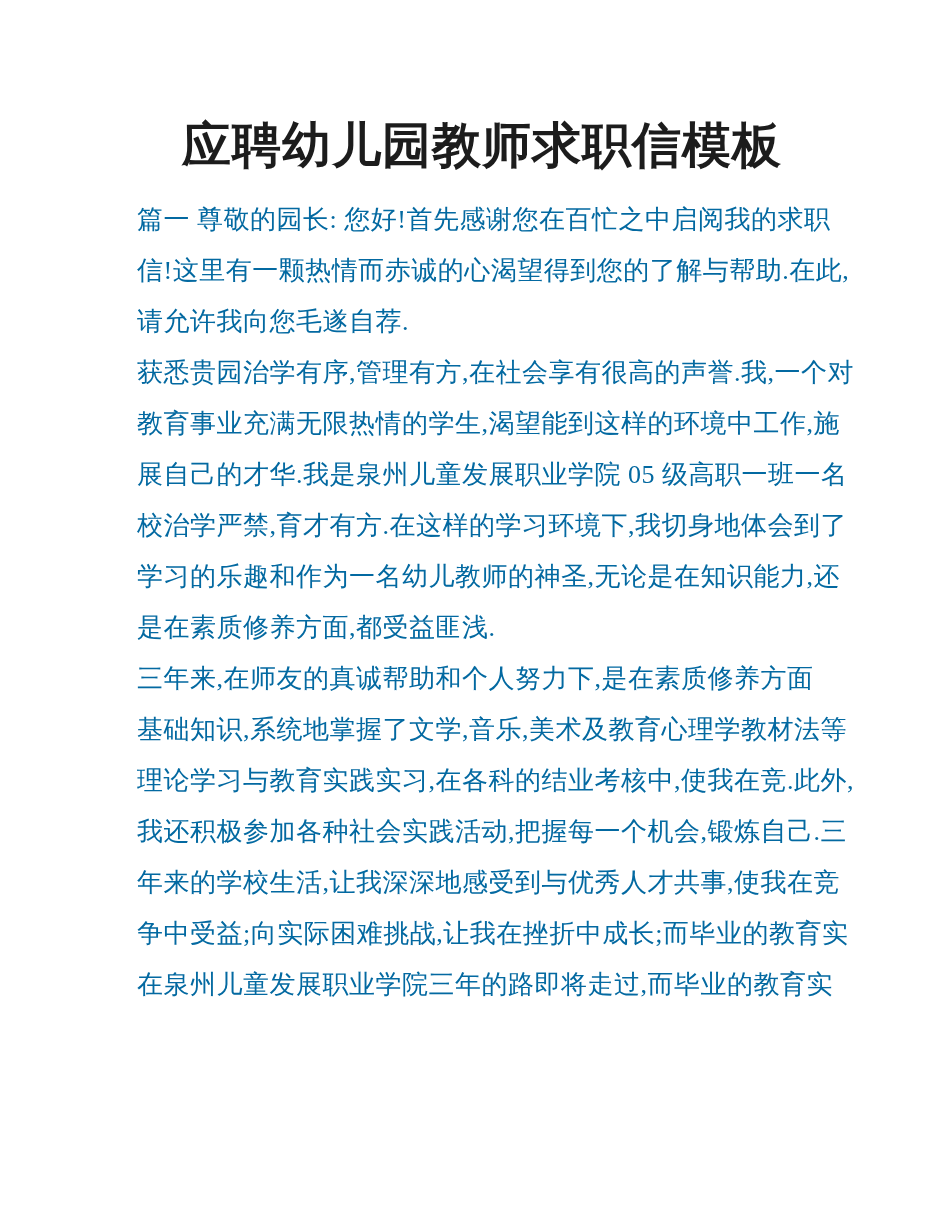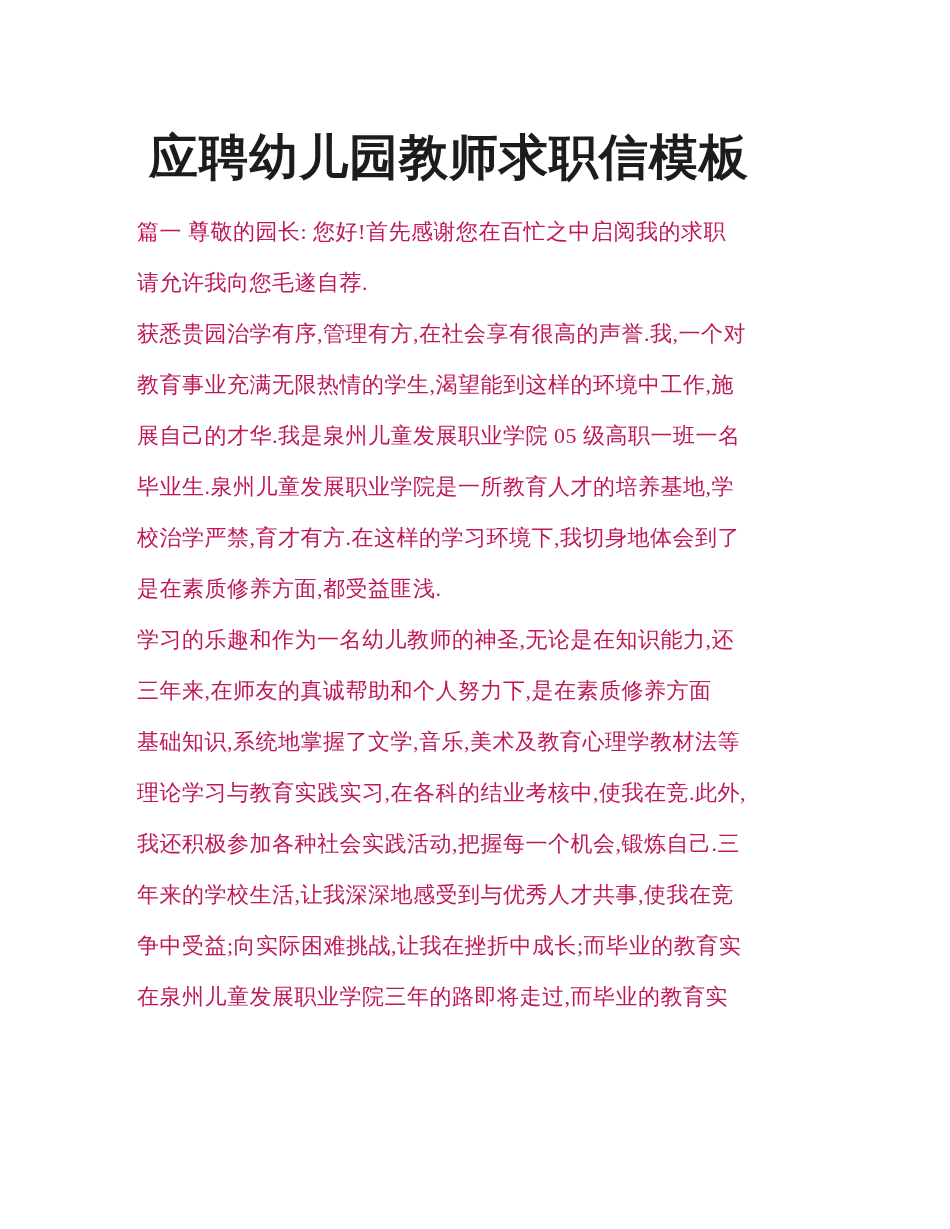--- a/index.html
+++ b/index.html
@@ -16,57 +16,58 @@
     font-family: "Liberation Serif", "DejaVu Serif", serif;
     color: #1f1f1f;
   }
   .content {
     position: absolute;
     top: 0;
     left: 137px;
     width: 690px;
   }
   .doc-title {
-    margin: 12px;
+    margin: 0;
     padding-top: 116px;
     font-size: 49px;
     line-height: 60px;
     font-weight: 600;
     letter-spacing: 1px;
     white-space: nowrap;
     color: #1c1c1c;
+    text-align: center;
   }
   .doc-body {
     margin-top: 18px;
   }
   .doc-line {
-    font-size: 22px;
+    font-size: 26px;
     line-height: 51px;
     height: 51px;
     white-space: nowrap;
     letter-spacing: 0.5px;
-    color: #be185d;
+    color: #0369a1;
   }
 </style>
 </head>
 <body>
 
 <div class="page">
   <div class="content">
     <h1 class="doc-title">应聘幼儿园教师求职信模板</h1>
     <div class="doc-body">
       <div class="doc-line">篇一 尊敬的园长: 您好!首先感谢您在百忙之中启阅我的求职</div>
+      <div class="doc-line">信!这里有一颗热情而赤诚的心渴望得到您的了解与帮助.在此,</div>
       <div class="doc-line">请允许我向您毛遂自荐.</div>
       <div class="doc-line">获悉贵园治学有序,管理有方,在社会享有很高的声誉.我,一个对</div>
       <div class="doc-line">教育事业充满无限热情的学生,渴望能到这样的环境中工作,施</div>
       <div class="doc-line">展自己的才华.我是泉州儿童发展职业学院 05 级高职一班一名</div>
-      <div class="doc-line">毕业生.泉州儿童发展职业学院是一所教育人才的培养基地,学</div>
       <div class="doc-line">校治学严禁,育才有方.在这样的学习环境下,我切身地体会到了</div>
+      <div class="doc-line">学习的乐趣和作为一名幼儿教师的神圣,无论是在知识能力,还</div>
       <div class="doc-line">是在素质修养方面,都受益匪浅.</div>
-      <div class="doc-line">学习的乐趣和作为一名幼儿教师的神圣,无论是在知识能力,还</div>
       <div class="doc-line">三年来,在师友的真诚帮助和个人努力下,是在素质修养方面</div>
       <div class="doc-line">基础知识,系统地掌握了文学,音乐,美术及教育心理学教材法等</div>
       <div class="doc-line">理论学习与教育实践实习,在各科的结业考核中,使我在竞.此外,</div>
       <div class="doc-line">我还积极参加各种社会实践活动,把握每一个机会,锻炼自己.三</div>
       <div class="doc-line">年来的学校生活,让我深深地感受到与优秀人才共事,使我在竞</div>
       <div class="doc-line">争中受益;向实际困难挑战,让我在挫折中成长;而毕业的教育实</div>
       <div class="doc-line">在泉州儿童发展职业学院三年的路即将走过,而毕业的教育实</div>
     </div>
   </div>
 </div>

